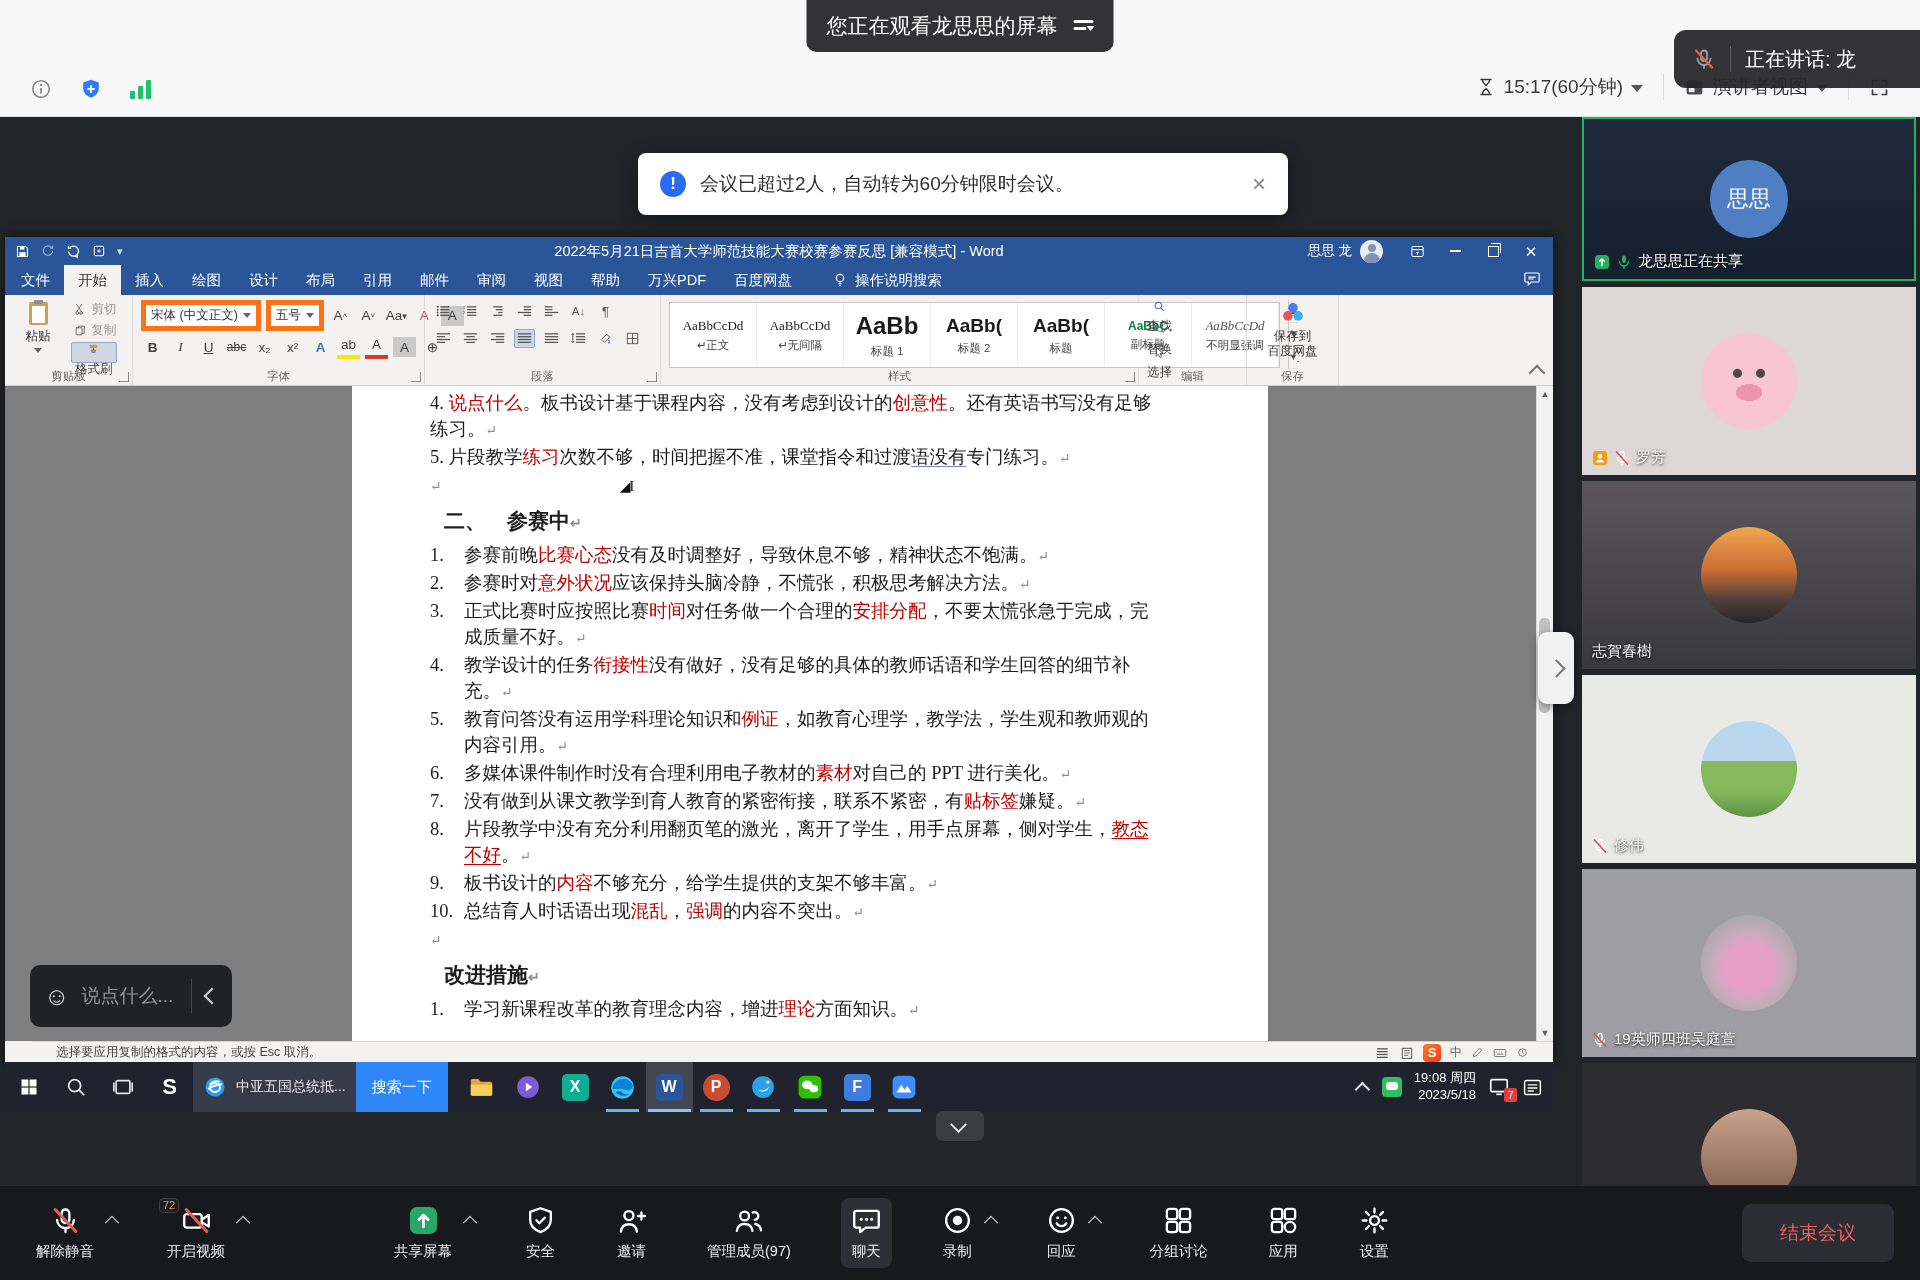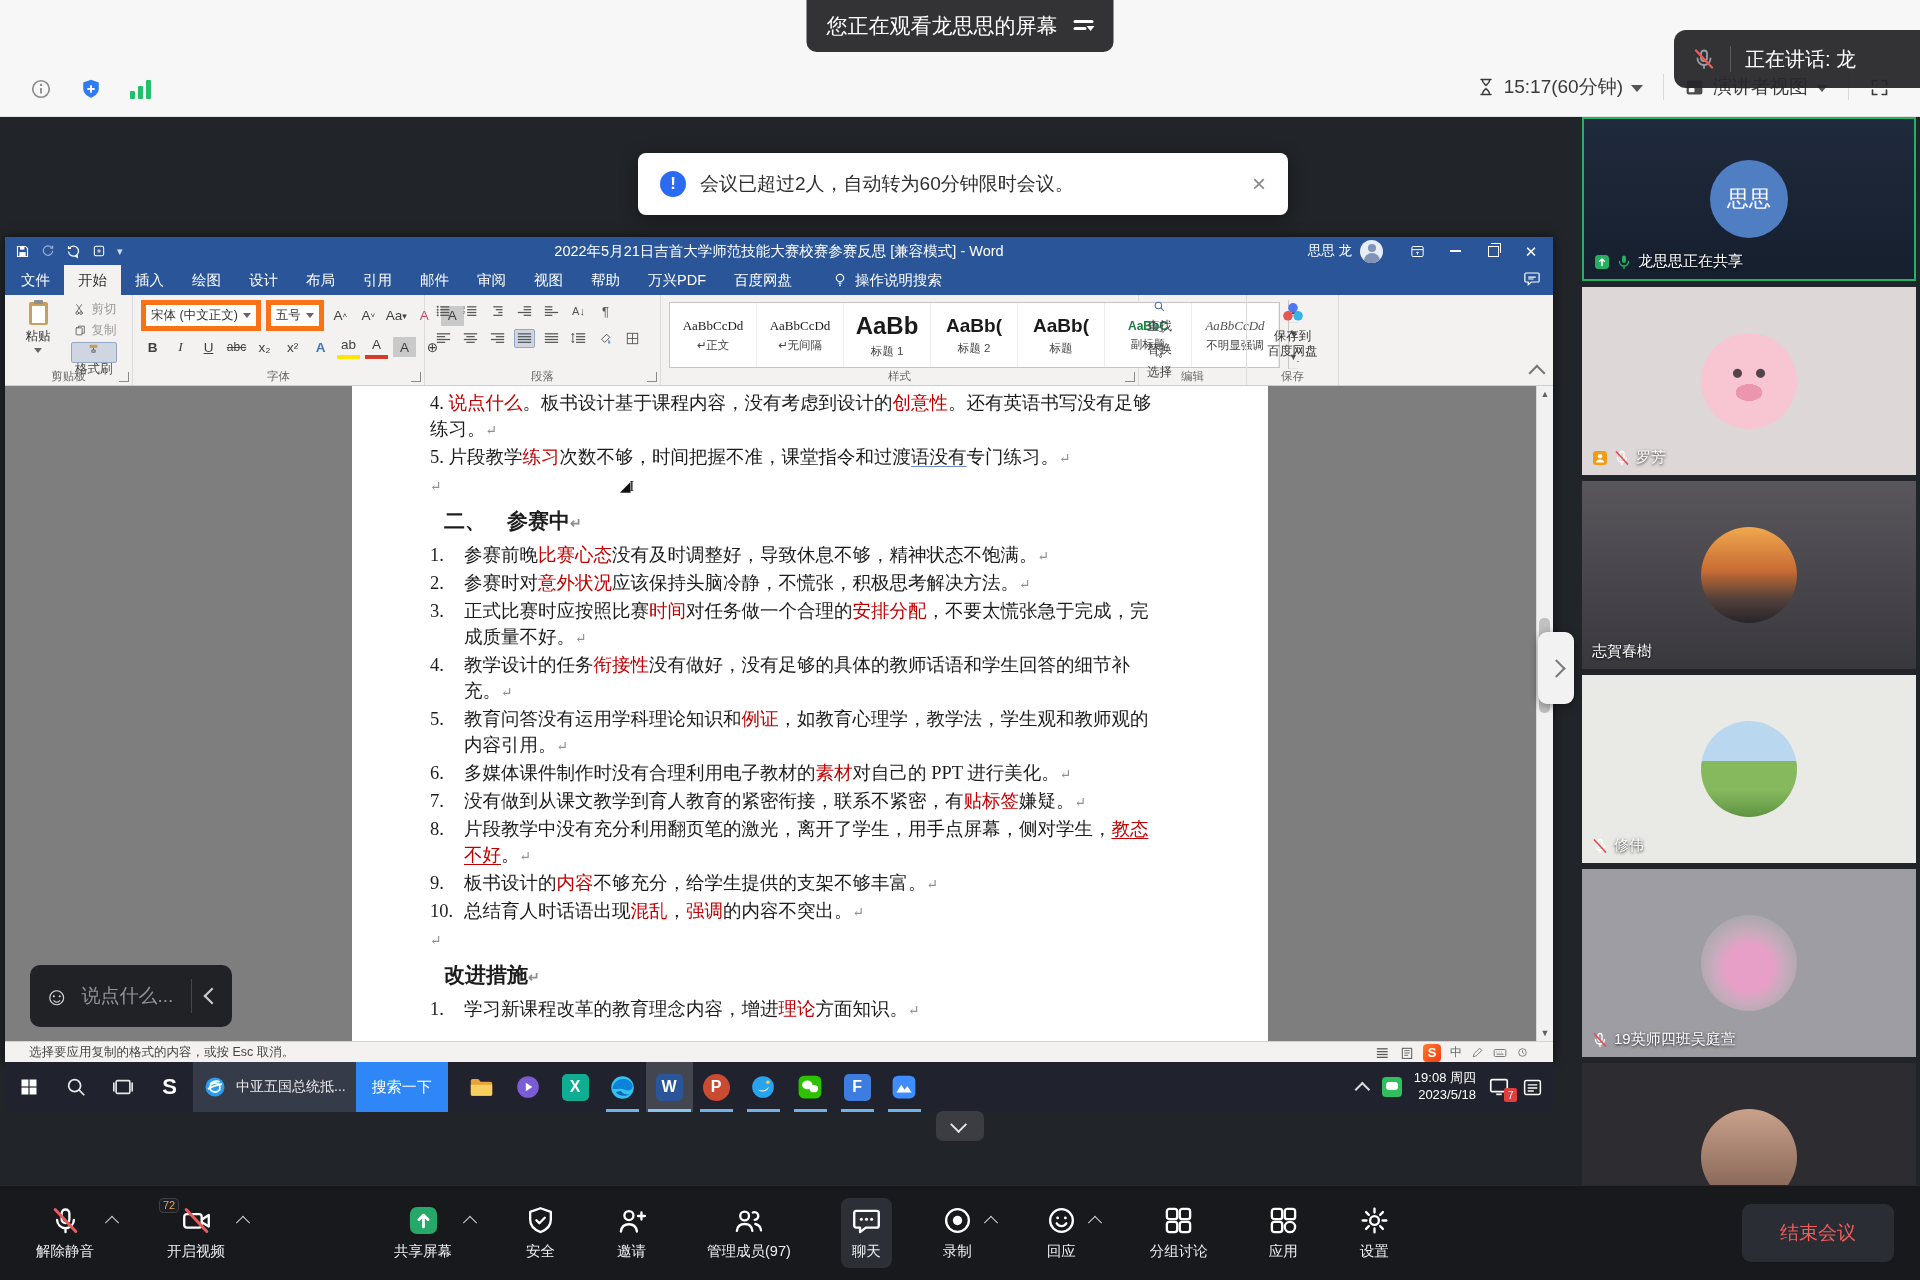--- a/index.html
+++ b/index.html
@@ -107,21 +107,21 @@
   .doc-li .num{position:absolute;left:0;top:0;}
   .run-r{color:#c00000;}
   .run-u{text-decoration:underline;text-decoration-color:#6f8fbc;text-underline-offset:3px;}
   .run-ru{color:#c00000;text-decoration:underline;text-decoration-color:#c00000;text-underline-offset:3px;}
   .run-m{color:#8f8f8f;font-size:14px;}
   .fmt-cursor{margin-left:178px;font-size:14px;color:#111;letter-spacing:-1px;}
   .vscroll{position:absolute;right:0;top:0;width:16px;height:100%;background:#f1f1f1;border-left:1px solid #d9d9d9;}
   .vscroll .arr{position:absolute;left:0;width:16px;height:16px;display:flex;align-items:center;justify-content:center;font-size:9px;color:#606060;}
   .vscroll .thumb{position:absolute;left:2px;width:11px;top:232px;height:95px;background:#c1c1c1;border-radius:5px;}
   
-  .wstatus{height:22px;background:#f3f2f1;border-top:1px solid #d4d3d2;display:flex;align-items:center;padding:0 24px;box-sizing:border-box;flex:0 0 auto;}
+  .wstatus{height:22px;background:#f3f2f1;border-top:1px solid #d4d3d2;display:flex;align-items:center;padding:0 24px;box-sizing:border-box;flex:0 0 auto;margin-left:27px;}
   .wstatus .stext{font-size:12.5px;color:#444;white-space:nowrap;}
   .wstatus .sright{margin-left:auto;display:flex;align-items:center;gap:9px;}
   .sogou{width:18px;height:18px;border-radius:4px;background:linear-gradient(135deg,#ff7a2d,#f33b0e);color:#fff;font-weight:bold;font-size:13px;display:flex;align-items:center;justify-content:center;}
   .sgi{font-size:12px;color:#666;}
   
   .taskbar{position:absolute;left:5px;top:945px;width:1548px;height:50px;background:#20232d;display:flex;align-items:center;z-index:5;}
   .tcell{width:47px;height:50px;display:flex;align-items:center;justify-content:center;position:relative;flex:0 0 auto;}
   .tcell.active{background:rgba(255,255,255,.16);}
   .tcell.running::after{content:"";position:absolute;bottom:0;left:7px;right:7px;height:3px;background:#6fb1e8;}
   .tcell.active::after{content:"";position:absolute;bottom:0;left:2px;right:2px;height:3px;background:#8ac2f0;}

